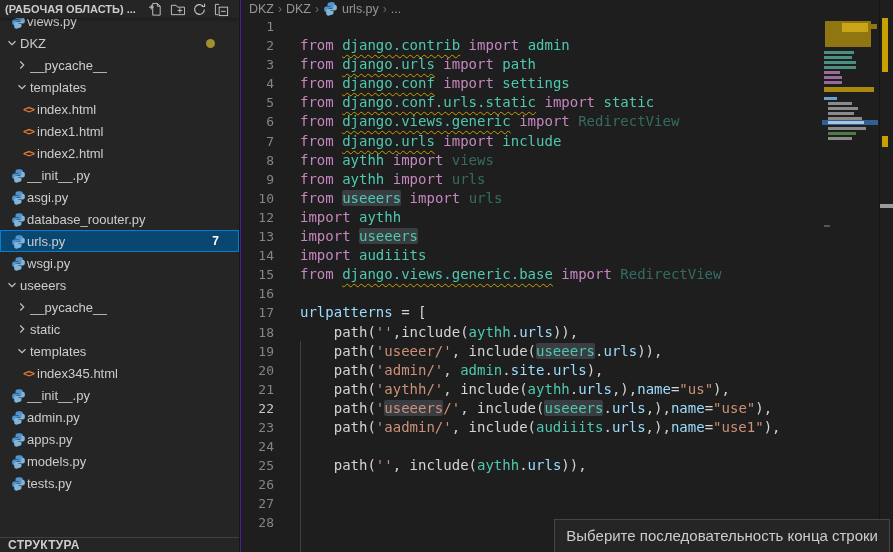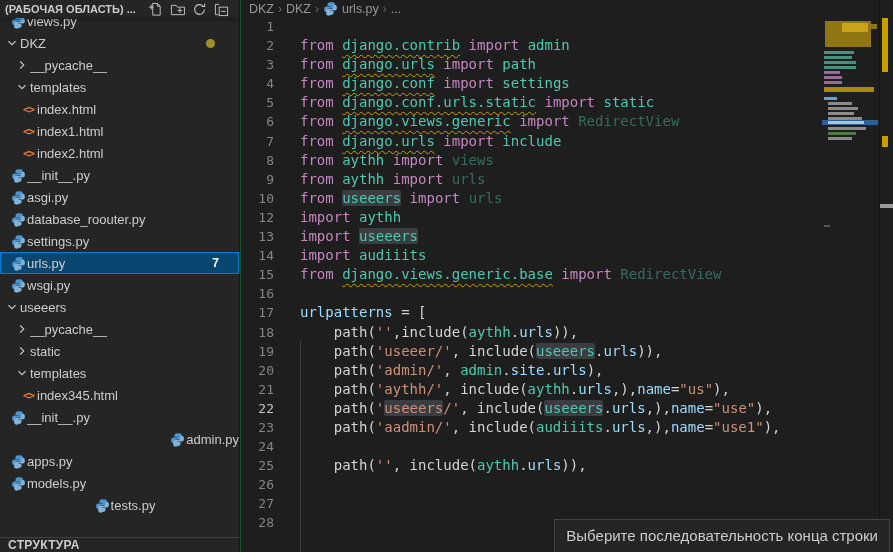--- a/index.html
+++ b/index.html
@@ -1,18 +1,18 @@
 <!DOCTYPE html>
 <html><head>
 <meta charset="utf-8">
 <style>
   * { margin:0; padding:0; box-sizing:border-box; }
   html,body { width:893px; height:552px; overflow:hidden; background:#1e1e1e;
               font-family:"Liberation Sans", sans-serif; }
-  .app { position:relative; width:893px; height:552px; background:#14532d; }
+  .app { position:relative; width:893px; height:552px; background:#4c1d95; }
 
   
   .sidebar { position:absolute; left:0; top:0; width:240px; height:552px;
              background:#252526; border-right:1px solid #171717; overflow:hidden; }
   .sb-header { position:relative; z-index:3; height:18px; display:flex; align-items:center;
                padding:0 4px 0 5px; background:#252526; box-shadow:0 2px 3px rgba(0,0,0,.25); }
   .sb-title { flex:1; font-size:11px; font-weight:bold; color:#cccccc; white-space:nowrap;
               overflow:hidden; }
   .sb-actions { display:flex; gap:7px; align-items:center; padding-right:6px; }
   .sb-actions svg { display:block; }
@@ -179,29 +179,20 @@
         </div>
         <div class="row" style="padding-left: 10px;">
           <span class="ficon">
             <svg width="15" height="15" viewBox="0 0 16 16">
               <path fill="#4e94ce" d="M7.9 1.2c-2 0-3.1.9-3.1 2.4v1.7h3.3v.6H3.4C1.9 5.9 1.2 7 1.2 8.9c0 1.9.7 3 2.2 3h1.4v-2c0-1.4 1.2-2.2 2.6-2.2h3c1.3 0 2.2-.9 2.2-2.2V3.6c0-1.5-1.1-2.4-3-2.4z"></path>
               <path fill="#82b4da" d="M8.1 14.8c2 0 3.1-.9 3.1-2.4v-1.7H7.9v-.6h4.7c1.5 0 2.2-1.1 2.2-3 0-1.9-.7-3-2.2-3h-1.4v2c0 1.4-1.2 2.2-2.6 2.2h-3c-1.3 0-2.2.9-2.2 2.2v2.9c0 1.5 1.1 2.4 3 2.4z"></path>
             </svg>
           </span>
           <span class="lbl">database_roouter.py</span>
         </div>
-        <div class="row" style="padding-left: 10px;">
-          <span class="ficon">
-            <svg width="15" height="15" viewBox="0 0 16 16">
-              <path fill="#4e94ce" d="M7.9 1.2c-2 0-3.1.9-3.1 2.4v1.7h3.3v.6H3.4C1.9 5.9 1.2 7 1.2 8.9c0 1.9.7 3 2.2 3h1.4v-2c0-1.4 1.2-2.2 2.6-2.2h3c1.3 0 2.2-.9 2.2-2.2V3.6c0-1.5-1.1-2.4-3-2.4z"></path>
-              <path fill="#82b4da" d="M8.1 14.8c2 0 3.1-.9 3.1-2.4v-1.7H7.9v-.6h4.7c1.5 0 2.2-1.1 2.2-3 0-1.9-.7-3-2.2-3h-1.4v2c0 1.4-1.2 2.2-2.6 2.2h-3c-1.3 0-2.2.9-2.2 2.2v2.9c0 1.5 1.1 2.4 3 2.4z"></path>
-            </svg>
-          </span>
-          <span class="lbl">settings.py</span>
-        </div>
         <div class="row selected" style="padding-left: 10px;">
           <span class="ficon">
             <svg width="15" height="15" viewBox="0 0 16 16">
               <path fill="#4e94ce" d="M7.9 1.2c-2 0-3.1.9-3.1 2.4v1.7h3.3v.6H3.4C1.9 5.9 1.2 7 1.2 8.9c0 1.9.7 3 2.2 3h1.4v-2c0-1.4 1.2-2.2 2.6-2.2h3c1.3 0 2.2-.9 2.2-2.2V3.6c0-1.5-1.1-2.4-3-2.4z"></path>
               <path fill="#82b4da" d="M8.1 14.8c2 0 3.1-.9 3.1-2.4v-1.7H7.9v-.6h4.7c1.5 0 2.2-1.1 2.2-3 0-1.9-.7-3-2.2-3h-1.4v2c0 1.4-1.2 2.2-2.6 2.2h-3c-1.3 0-2.2.9-2.2 2.2v2.9c0 1.5 1.1 2.4 3 2.4z"></path>
             </svg>
           </span>
           <span class="lbl">urls.py</span>
           <span class="badge">7</span>
         </div>
@@ -254,21 +245,21 @@
         </div>
         <div class="row" style="padding-left: 10px;">
           <span class="ficon">
             <svg width="15" height="15" viewBox="0 0 16 16">
               <path fill="#4e94ce" d="M7.9 1.2c-2 0-3.1.9-3.1 2.4v1.7h3.3v.6H3.4C1.9 5.9 1.2 7 1.2 8.9c0 1.9.7 3 2.2 3h1.4v-2c0-1.4 1.2-2.2 2.6-2.2h3c1.3 0 2.2-.9 2.2-2.2V3.6c0-1.5-1.1-2.4-3-2.4z"></path>
               <path fill="#82b4da" d="M8.1 14.8c2 0 3.1-.9 3.1-2.4v-1.7H7.9v-.6h4.7c1.5 0 2.2-1.1 2.2-3 0-1.9-.7-3-2.2-3h-1.4v2c0 1.4-1.2 2.2-2.6 2.2h-3c-1.3 0-2.2.9-2.2 2.2v2.9c0 1.5 1.1 2.4 3 2.4z"></path>
             </svg>
           </span>
           <span class="lbl">__init__.py</span>
         </div>
-        <div class="row" style="padding-left: 24px; justify-content: flex-end;">
+        <div class="row" style="padding-left: 10px;">
           <span class="ficon">
             <svg width="15" height="15" viewBox="0 0 16 16">
               <path fill="#4e94ce" d="M7.9 1.2c-2 0-3.1.9-3.1 2.4v1.7h3.3v.6H3.4C1.9 5.9 1.2 7 1.2 8.9c0 1.9.7 3 2.2 3h1.4v-2c0-1.4 1.2-2.2 2.6-2.2h3c1.3 0 2.2-.9 2.2-2.2V3.6c0-1.5-1.1-2.4-3-2.4z"></path>
               <path fill="#82b4da" d="M8.1 14.8c2 0 3.1-.9 3.1-2.4v-1.7H7.9v-.6h4.7c1.5 0 2.2-1.1 2.2-3 0-1.9-.7-3-2.2-3h-1.4v2c0 1.4-1.2 2.2-2.6 2.2h-3c-1.3 0-2.2.9-2.2 2.2v2.9c0 1.5 1.1 2.4 3 2.4z"></path>
             </svg>
           </span>
           <span class="lbl">admin.py</span>
         </div>
         <div class="row" style="padding-left: 10px;">
           <span class="ficon">
@@ -281,21 +272,21 @@
         </div>
         <div class="row" style="padding-left: 10px;">
           <span class="ficon">
             <svg width="15" height="15" viewBox="0 0 16 16">
               <path fill="#4e94ce" d="M7.9 1.2c-2 0-3.1.9-3.1 2.4v1.7h3.3v.6H3.4C1.9 5.9 1.2 7 1.2 8.9c0 1.9.7 3 2.2 3h1.4v-2c0-1.4 1.2-2.2 2.6-2.2h3c1.3 0 2.2-.9 2.2-2.2V3.6c0-1.5-1.1-2.4-3-2.4z"></path>
               <path fill="#82b4da" d="M8.1 14.8c2 0 3.1-.9 3.1-2.4v-1.7H7.9v-.6h4.7c1.5 0 2.2-1.1 2.2-3 0-1.9-.7-3-2.2-3h-1.4v2c0 1.4-1.2 2.2-2.6 2.2h-3c-1.3 0-2.2.9-2.2 2.2v2.9c0 1.5 1.1 2.4 3 2.4z"></path>
             </svg>
           </span>
           <span class="lbl">models.py</span>
         </div>
-        <div class="row" style="padding-left: 10px; justify-content: center;">
+        <div class="row" style="padding-left: 10px;">
           <span class="ficon">
             <svg width="15" height="15" viewBox="0 0 16 16">
               <path fill="#4e94ce" d="M7.9 1.2c-2 0-3.1.9-3.1 2.4v1.7h3.3v.6H3.4C1.9 5.9 1.2 7 1.2 8.9c0 1.9.7 3 2.2 3h1.4v-2c0-1.4 1.2-2.2 2.6-2.2h3c1.3 0 2.2-.9 2.2-2.2V3.6c0-1.5-1.1-2.4-3-2.4z"></path>
               <path fill="#82b4da" d="M8.1 14.8c2 0 3.1-.9 3.1-2.4v-1.7H7.9v-.6h4.7c1.5 0 2.2-1.1 2.2-3 0-1.9-.7-3-2.2-3h-1.4v2c0 1.4-1.2 2.2-2.6 2.2h-3c-1.3 0-2.2.9-2.2 2.2v2.9c0 1.5 1.1 2.4 3 2.4z"></path>
             </svg>
           </span>
           <span class="lbl">tests.py</span>
         </div>
       </div>
     <div class="sb-bottom">

